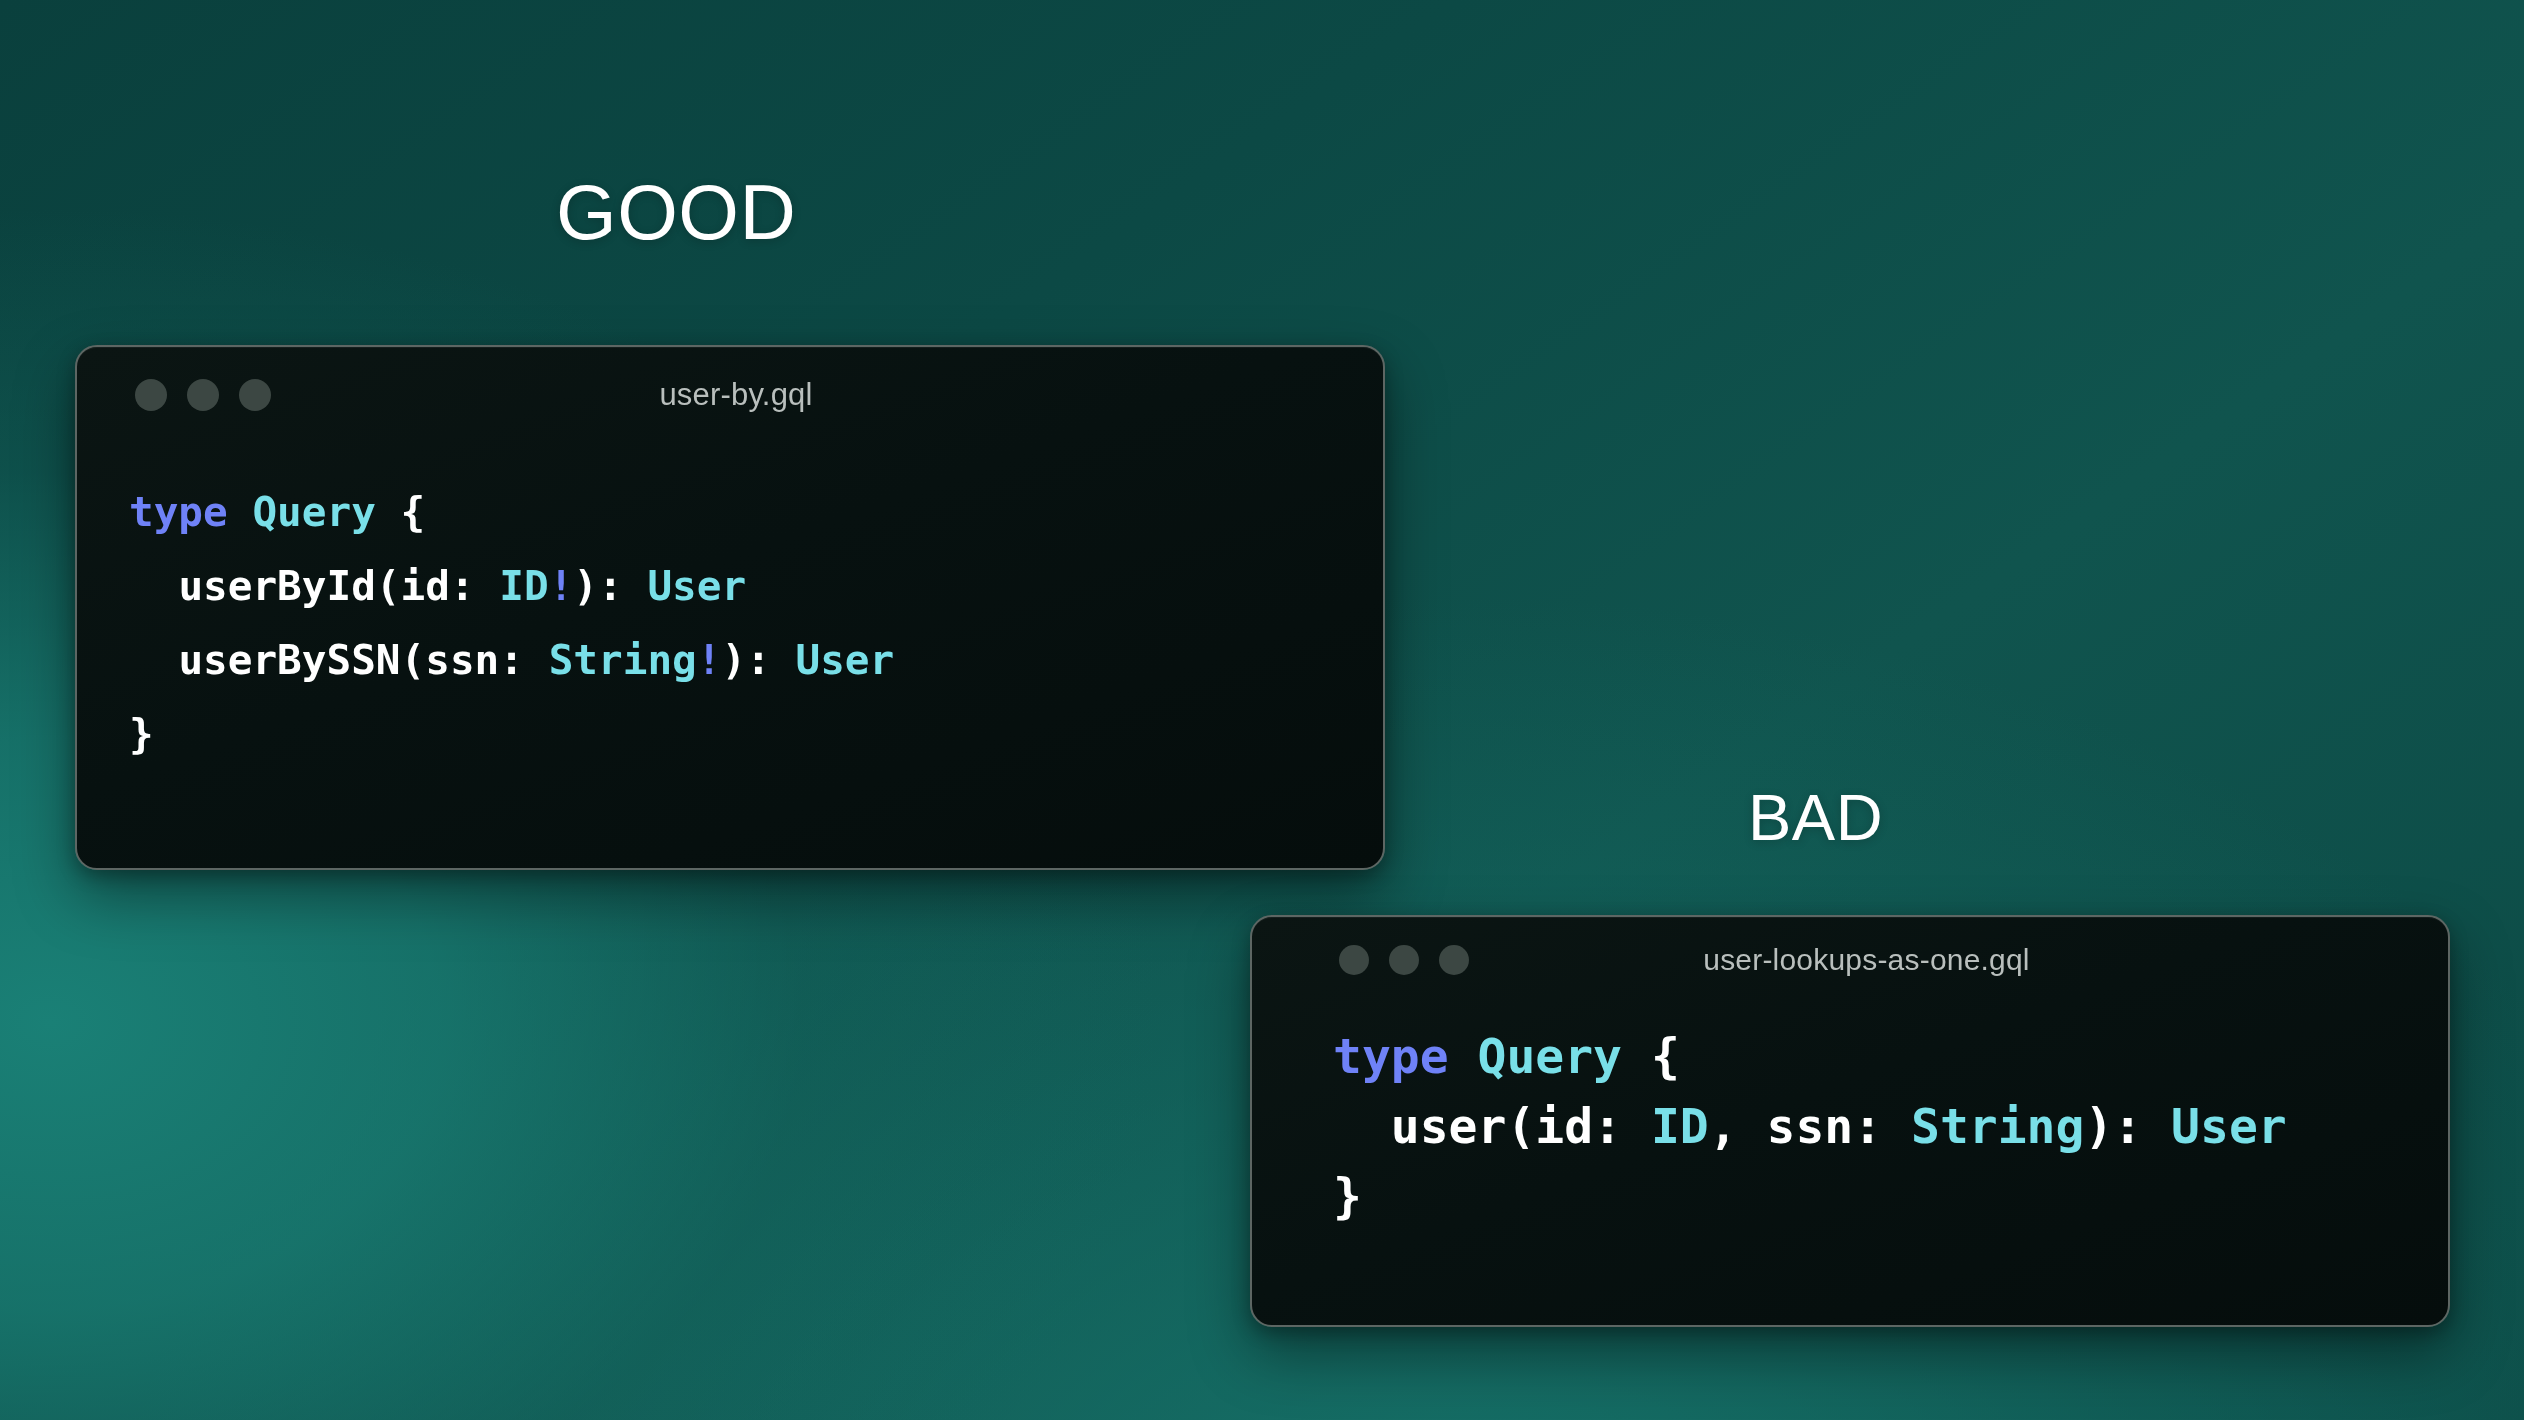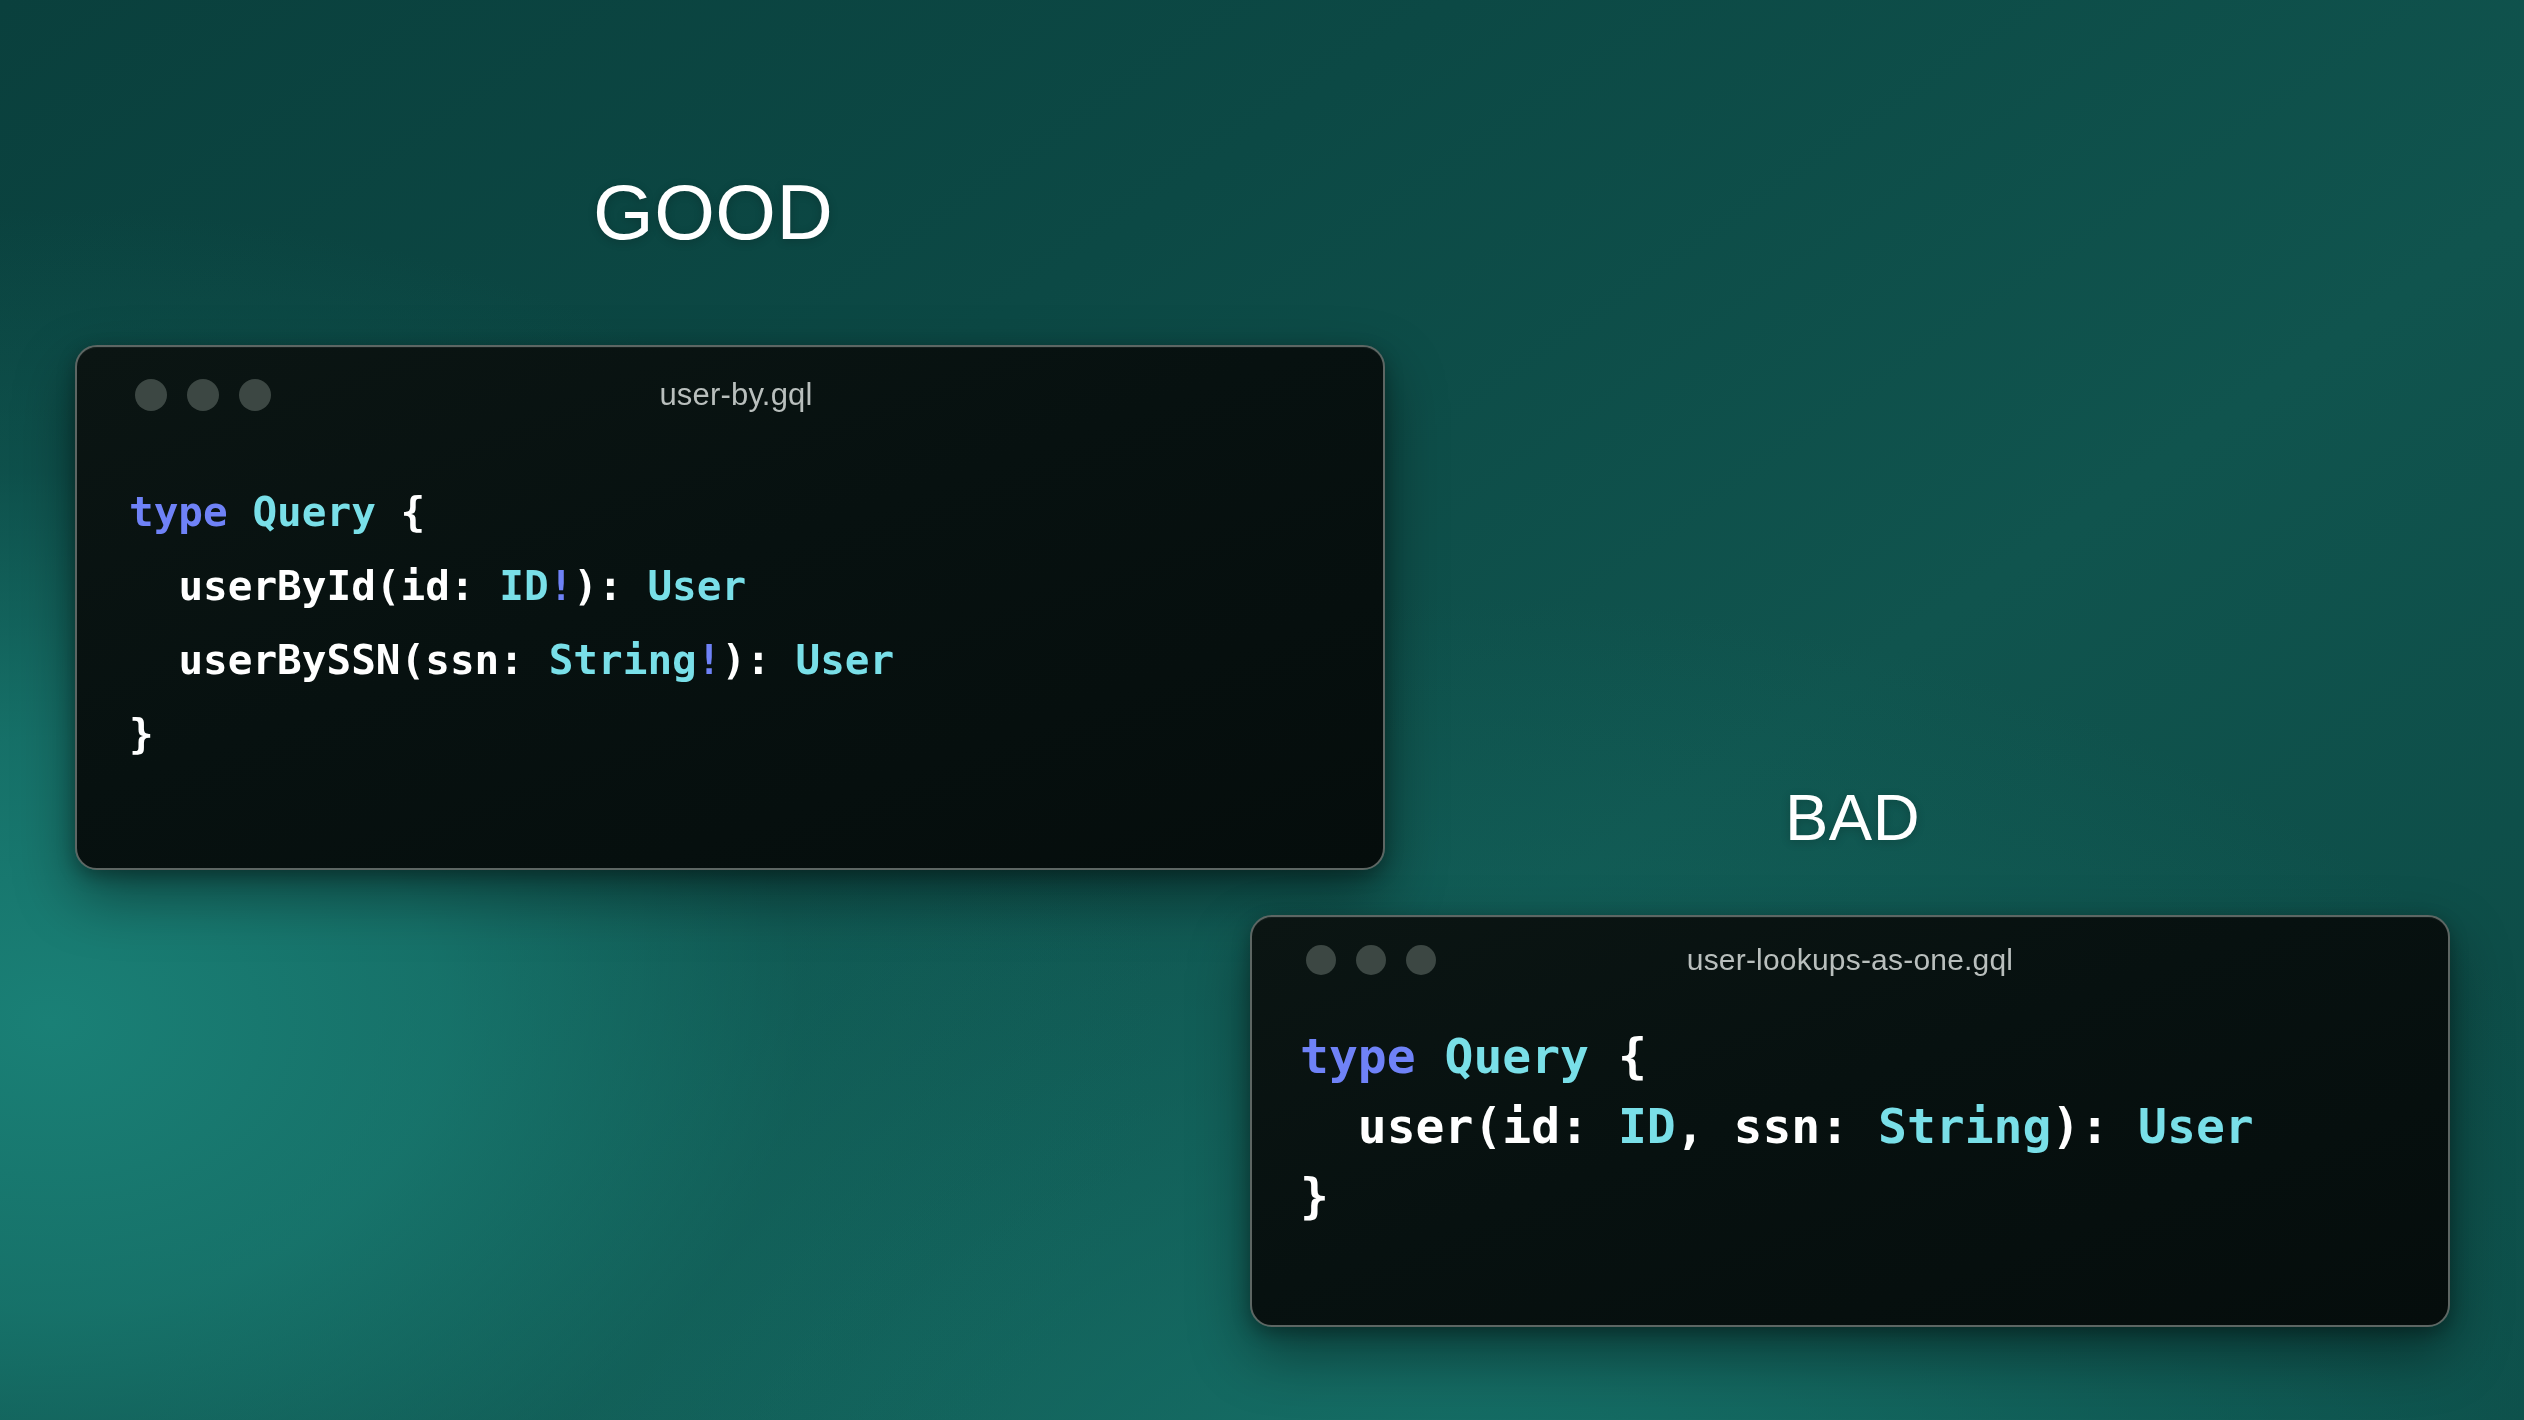--- a/index.html
+++ b/index.html
@@ -21,21 +21,20 @@
   }
 
   
   .label {
     position: absolute;
     color: #ffffff;
     font-weight: 400;
     letter-spacing: 0.5px;
     white-space: nowrap;
     text-shadow: 0 2px 10px rgba(0,0,0,0.20);
-    margin-left: 37px;
   }
   #label-good {
     left: 556px;
     top: 168px;
     font-size: 78px;
     line-height: 88px;
   }
   #label-bad {
     left: 1748px;
     top: 774px;
@@ -61,20 +60,21 @@
     top: 305px;
     width: 1310px;
     height: 525px;
     margin-top: 40px;
   }
   #window-bad {
     left: 1250px;
     top: 915px;
     width: 1200px;
     height: 412px;
+    padding-left: 33px;
   }
 
   .titlebar {
     position: relative;
     height: 96px;
     display: flex;
     align-items: center;
   }
   #window-bad .titlebar { height: 86px; }
 

